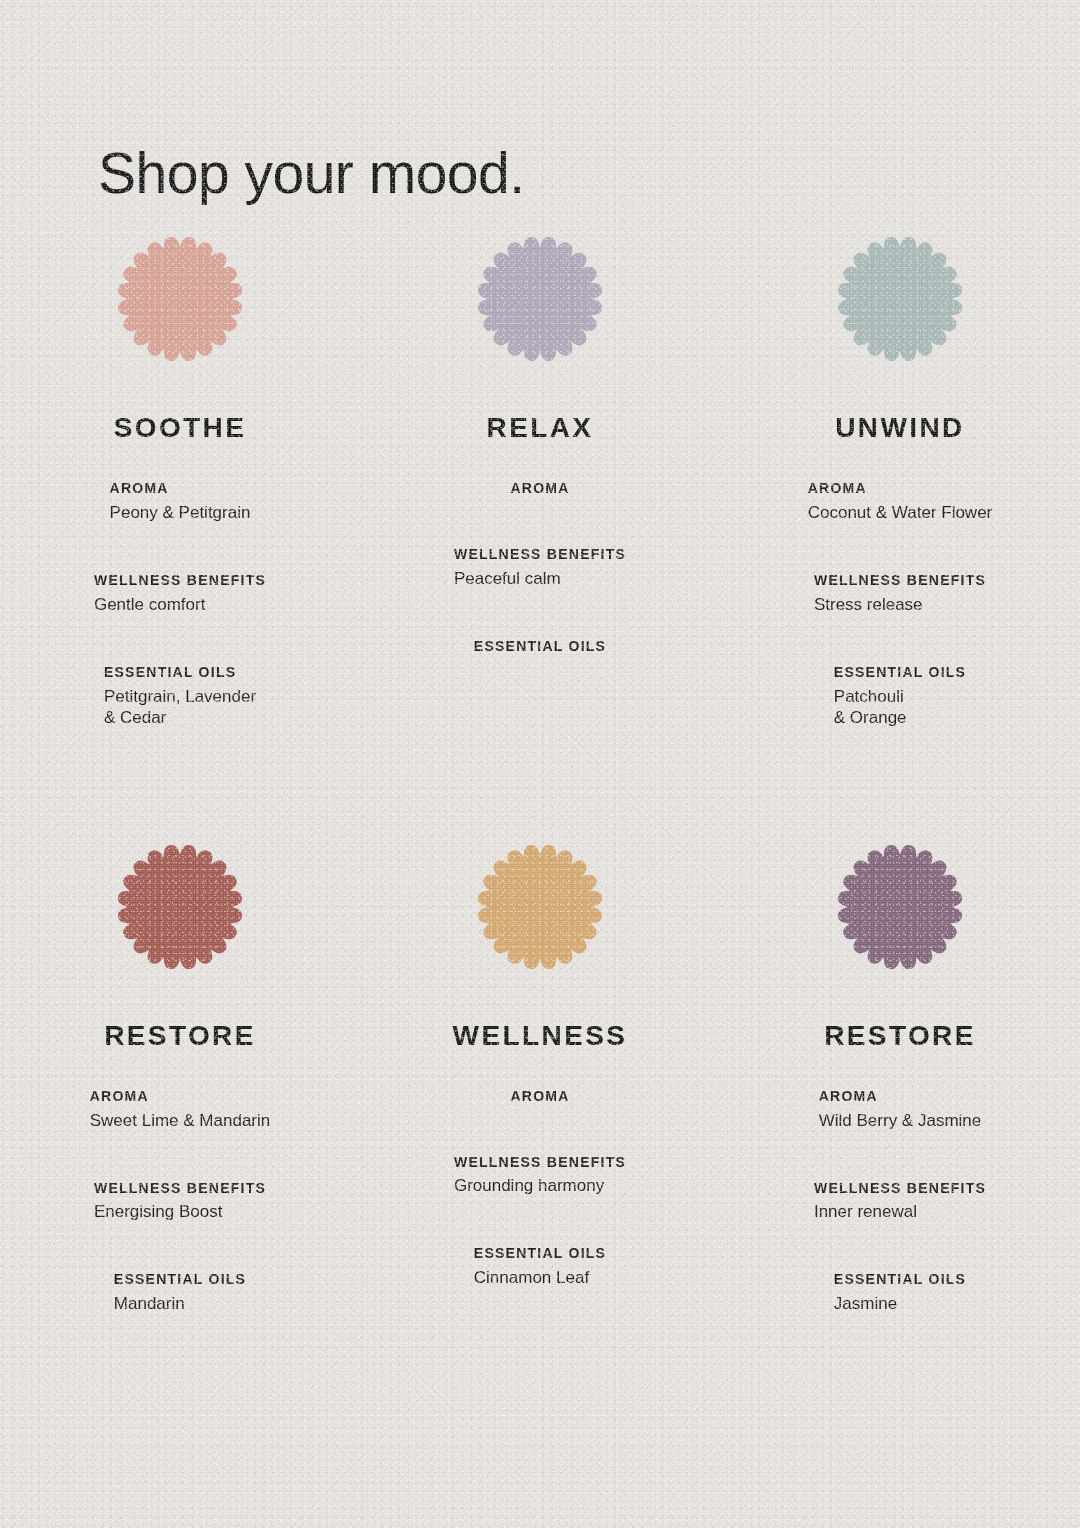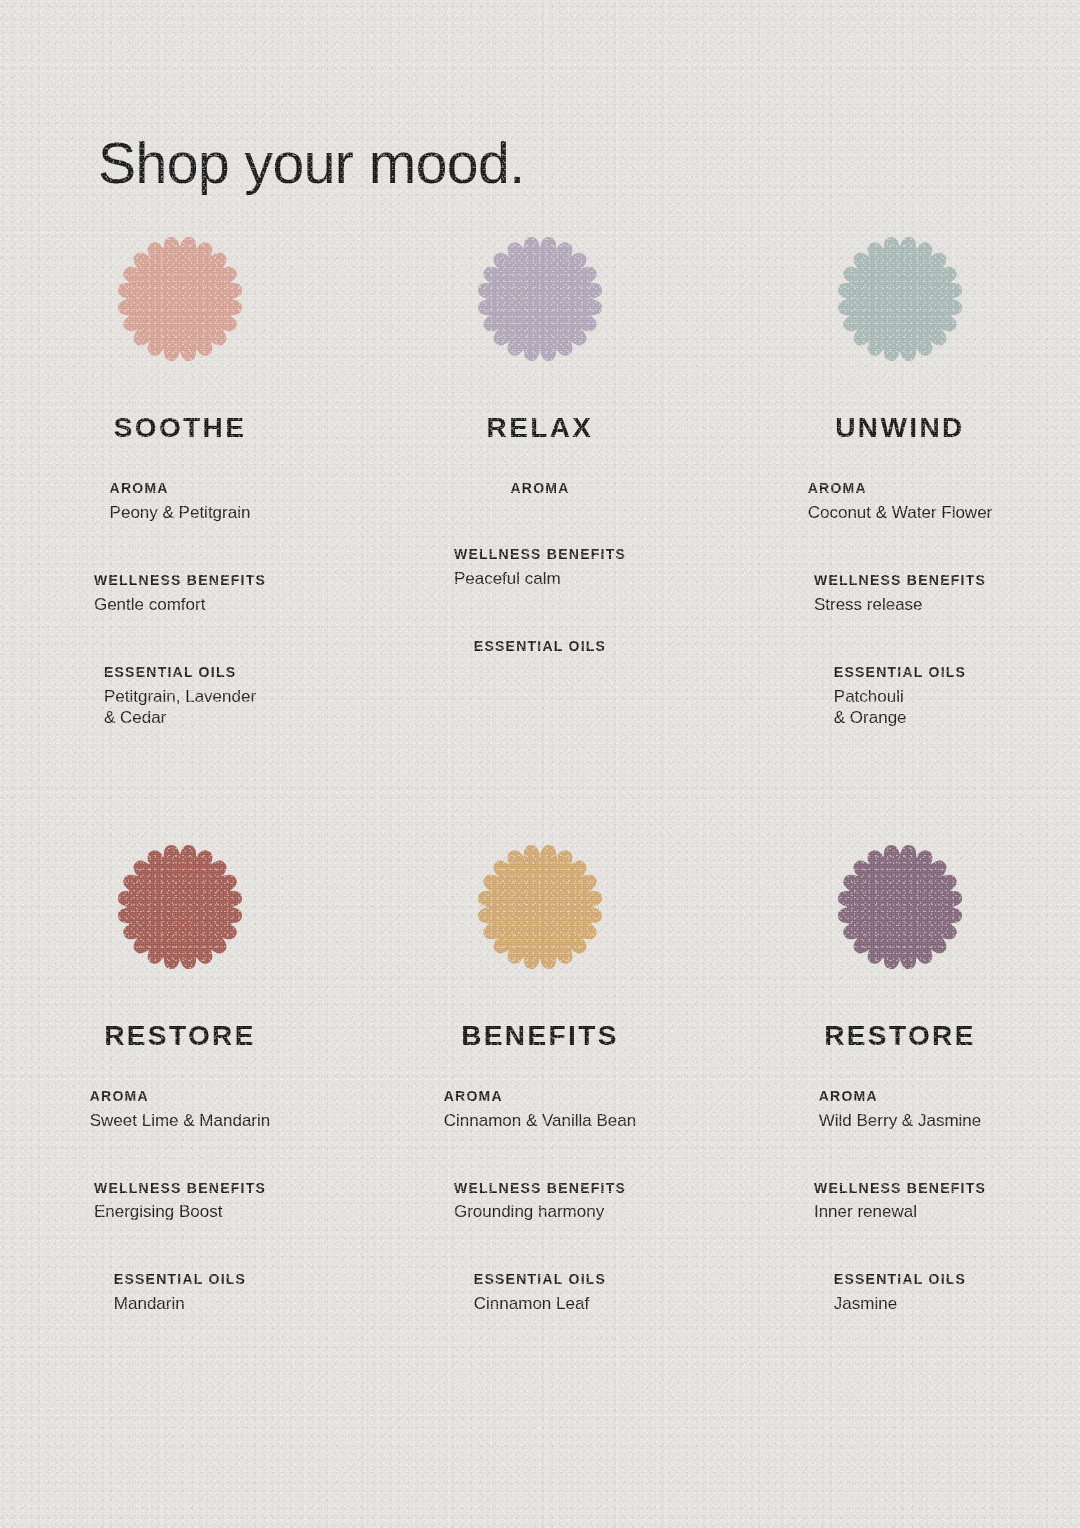--- a/index.html
+++ b/index.html
@@ -50,21 +50,21 @@
     z-index: 2;
     width: 1080px;
     height: 1528px;
     box-sizing: border-box;
   }
 
   
   .headline {
     position: absolute;
     left: 98px;
-    top: 94px;
+    top: 104px;
     font-size: 57px;
     font-weight: 400;
     letter-spacing: -0.5px;
     line-height: 1.1;
     color: #0d0d0d;
     white-space: nowrap;
   }
 
   
   .grid {
@@ -220,24 +220,23 @@
         <div class="attr-value">Mandarin</div>
       </div>
     </div>
 
     <div class="mood-card">
       <div class="swatch-wrap">
         <svg viewBox="0 0 126 126">
           <path class="scallop" d="M 63.00 10.71 C 66.26 -1.79 72.77 1.30 72.77 1.30 C 72.77 1.30 79.92 0.37 79.16 13.27 C 86.12 2.39 91.36 7.34 91.36 7.34 C 91.36 7.34 98.45 8.67 93.74 20.70 C 103.72 12.50 107.17 18.83 107.17 18.83 C 107.17 18.83 113.50 22.28 105.30 32.26 C 117.33 27.55 118.66 34.64 118.66 34.64 C 118.66 34.64 123.61 39.88 112.73 46.84 C 125.63 46.08 124.70 53.23 124.70 53.23 C 124.70 53.23 127.79 59.74 115.29 63.00 C 127.79 66.26 124.70 72.77 124.70 72.77 C 124.70 72.77 125.63 79.92 112.73 79.16 C 123.61 86.12 118.66 91.36 118.66 91.36 C 118.66 91.36 117.33 98.45 105.30 93.74 C 113.50 103.72 107.17 107.17 107.17 107.17 C 107.17 107.17 103.72 113.50 93.74 105.30 C 98.45 117.33 91.36 118.66 91.36 118.66 C 91.36 118.66 86.12 123.61 79.16 112.73 C 79.92 125.63 72.77 124.70 72.77 124.70 C 72.77 124.70 66.26 127.79 63.00 115.29 C 59.74 127.79 53.23 124.70 53.23 124.70 C 53.23 124.70 46.08 125.63 46.84 112.73 C 39.88 123.61 34.64 118.66 34.64 118.66 C 34.64 118.66 27.55 117.33 32.26 105.30 C 22.28 113.50 18.83 107.17 18.83 107.17 C 18.83 107.17 12.50 103.72 20.70 93.74 C 8.67 98.45 7.34 91.36 7.34 91.36 C 7.34 91.36 2.39 86.12 13.27 79.16 C 0.37 79.92 1.30 72.77 1.30 72.77 C 1.30 72.77 -1.79 66.26 10.71 63.00 C -1.79 59.74 1.30 53.23 1.30 53.23 C 1.30 53.23 0.37 46.08 13.27 46.84 C 2.39 39.88 7.34 34.64 7.34 34.64 C 7.34 34.64 8.67 27.55 20.70 32.26 C 12.50 22.28 18.83 18.83 18.83 18.83 C 18.83 18.83 22.28 12.50 32.26 20.70 C 27.55 8.67 34.64 7.34 34.64 7.34 C 34.64 7.34 39.88 2.39 46.84 13.27 C 46.08 0.37 53.23 1.30 53.23 1.30 C 53.23 1.30 59.74 -1.79 63.00 10.71 Z" fill="#d2a468"></path>
         </svg>
       </div>
-      <div class="mood-name">BENEFITS</div>
-      <div class="attr first">
-        <div class="attr-label">AROMA</div>
-        <div class="attr-value">Cinnamon &amp; Vanilla Bean</div>
+      <div class="mood-name">WELLNESS</div>
+      <div class="attr first">
+        <div class="attr-label">AROMA</div>
       </div>
       <div class="attr">
         <div class="attr-label">WELLNESS BENEFITS</div>
         <div class="attr-value">Grounding harmony</div>
       </div>
       <div class="attr">
         <div class="attr-label">ESSENTIAL OILS</div>
         <div class="attr-value">Cinnamon Leaf</div>
       </div>
     </div>

